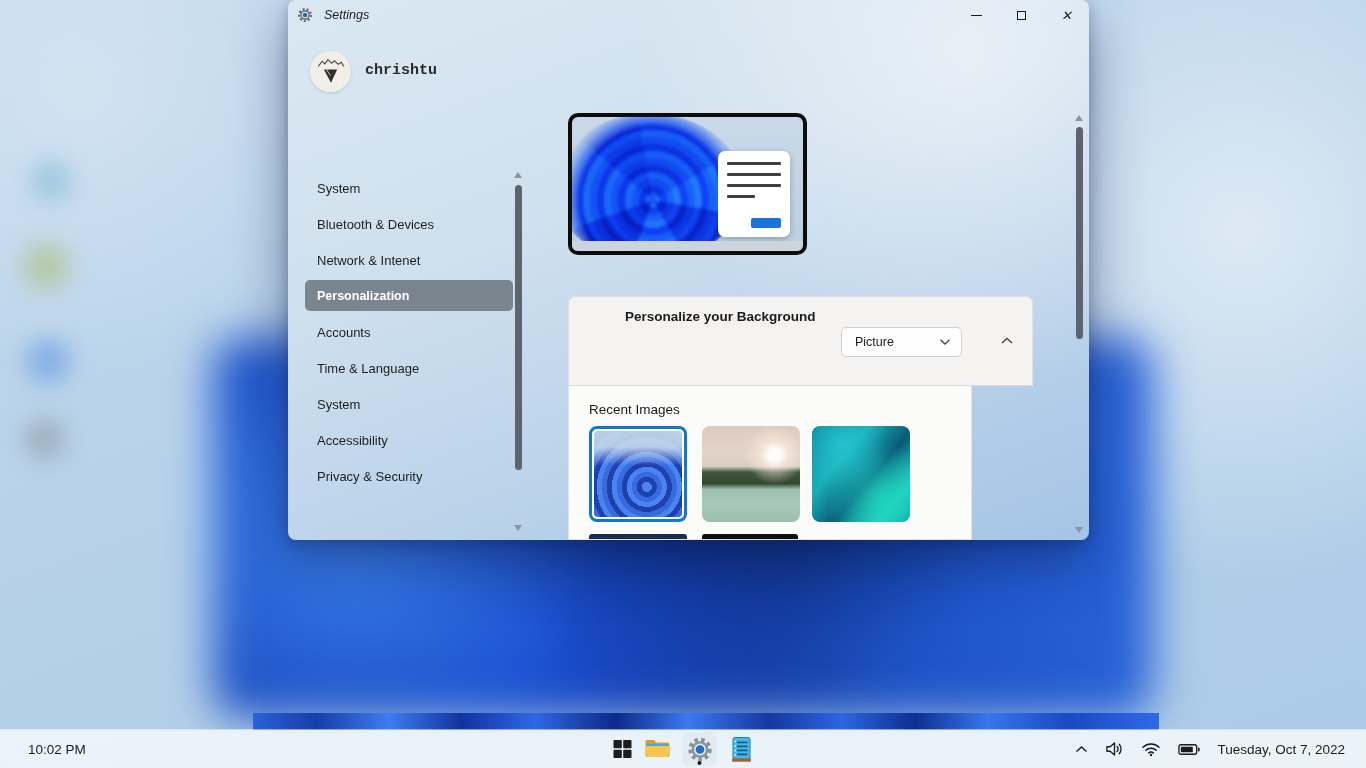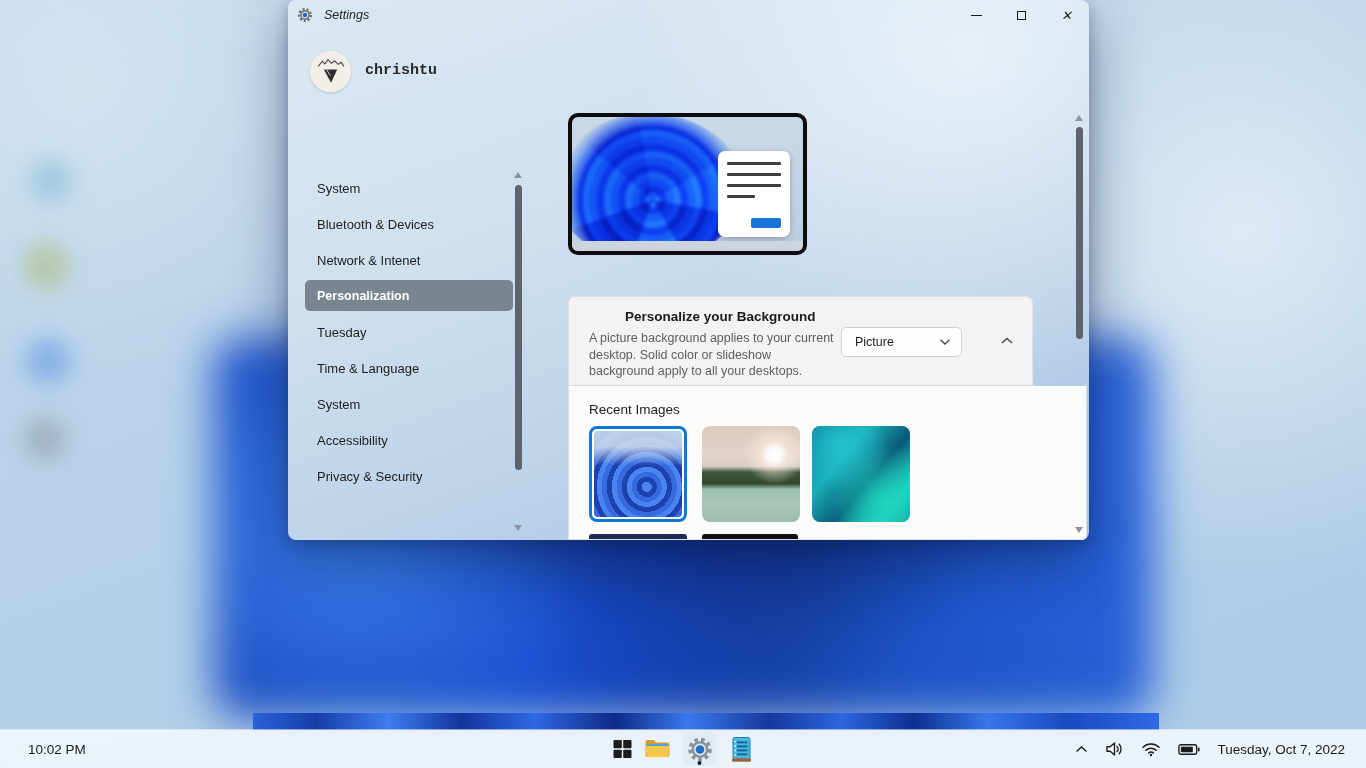--- a/index.html
+++ b/index.html
@@ -122,21 +122,21 @@
     border-radius:7px 7px 0 0; }
   .card-title { position:absolute; left:20px; top:12px; font-size:13.5px; font-weight:bold; color:#1b1b1b;padding-left:36px; }
   .card-desc { position:absolute; left:20px; top:33px; width:248px;
     font-size:12.5px; line-height:1.32; color:#5e5e5e; }
   .dropdown { position:absolute; left:272px; top:30px; width:121px; height:30px;
     background:#fefefe; border:1px solid #d2d0ce; border-radius:5px;
     display:flex; align-items:center; padding:0 10px 0 13px; }
   .dropdown .dd-label { flex:1; font-size:12.5px; color:#1b1b1b; }
   .expander-chevron { position:absolute; left:430px; top:36px; width:16px; height:16px; }
 
-  .card-body { position:absolute; left:280px; top:386px; width:519px; height:154px;
+  .card-body { position:absolute; left:280px; top:386px; width:404px; height:154px;
     background:#fbfbfa; border:1px solid #e3e1df; border-top:none; overflow:hidden;text-align:right; }
   .recent-label { position:absolute; left:20px; top:16px; font-size:13.5px; color:#1b1b1b; }
   .thumb { position:absolute; top:40px; width:98px; height:96px; border-radius:8px; overflow:hidden; }
   .thumb .img { width:100%; height:100%; }
   .thumb.t1 { left:20px; border:3px solid #0f78d7; background:#fff; padding:2px; }
   .thumb.t1 .img { border-radius:4px; }
   .thumb.t2 { left:133px; }
   .thumb.t3 { left:243px; }
   .thumb.t1 .img { background:
       linear-gradient(180deg, rgba(200,217,234,.9) 0 18%, rgba(200,217,234,0) 40%),
@@ -227,21 +227,21 @@
       <div class="nav-item">
           <span>Bluetooth &amp; Devices</span>
         </div>
       <div class="nav-item">
           <span>Network &amp; Intenet</span>
         </div>
       <div class="nav-item selected">
           <span>Personalization</span>
         </div>
       <div class="nav-item">
-          <span>Tuesday</span>
+          <span>Accounts</span>
         </div>
       <div class="nav-item">
           <span>Time &amp; Language</span>
         </div>
       <div class="nav-item">
           <span>System</span>
         </div>
       <div class="nav-item">
           <span>Accessibility</span>
         </div>
@@ -264,21 +264,20 @@
         <div class="mock-line l2"></div>
         <div class="mock-line l3"></div>
         <div class="mock-line l4"></div>
         <div class="mock-btn"></div>
       </div>
       <div class="monitor-bar"></div>
     </div>
 
     <div class="card-head">
       <div class="card-title">Personalize your Background</div>
-      <div class="card-desc">A picture background applies to your current desktop. Solid color or slideshow background apply to all your desktops.</div>
       <div class="dropdown">
         <span class="dd-label">Picture</span>
         <span style="display:flex;">
           <svg width="12" height="8" viewBox="0 0 12 8">
               <path d="M1.5 1.8 L6 6 L10.5 1.8" fill="none" stroke="#4a4a4a" stroke-width="1.4"></path>
             </svg>
         </span>
       </div>
       <span class="expander-chevron">
         <svg width="16" height="16" viewBox="0 0 16 16">

